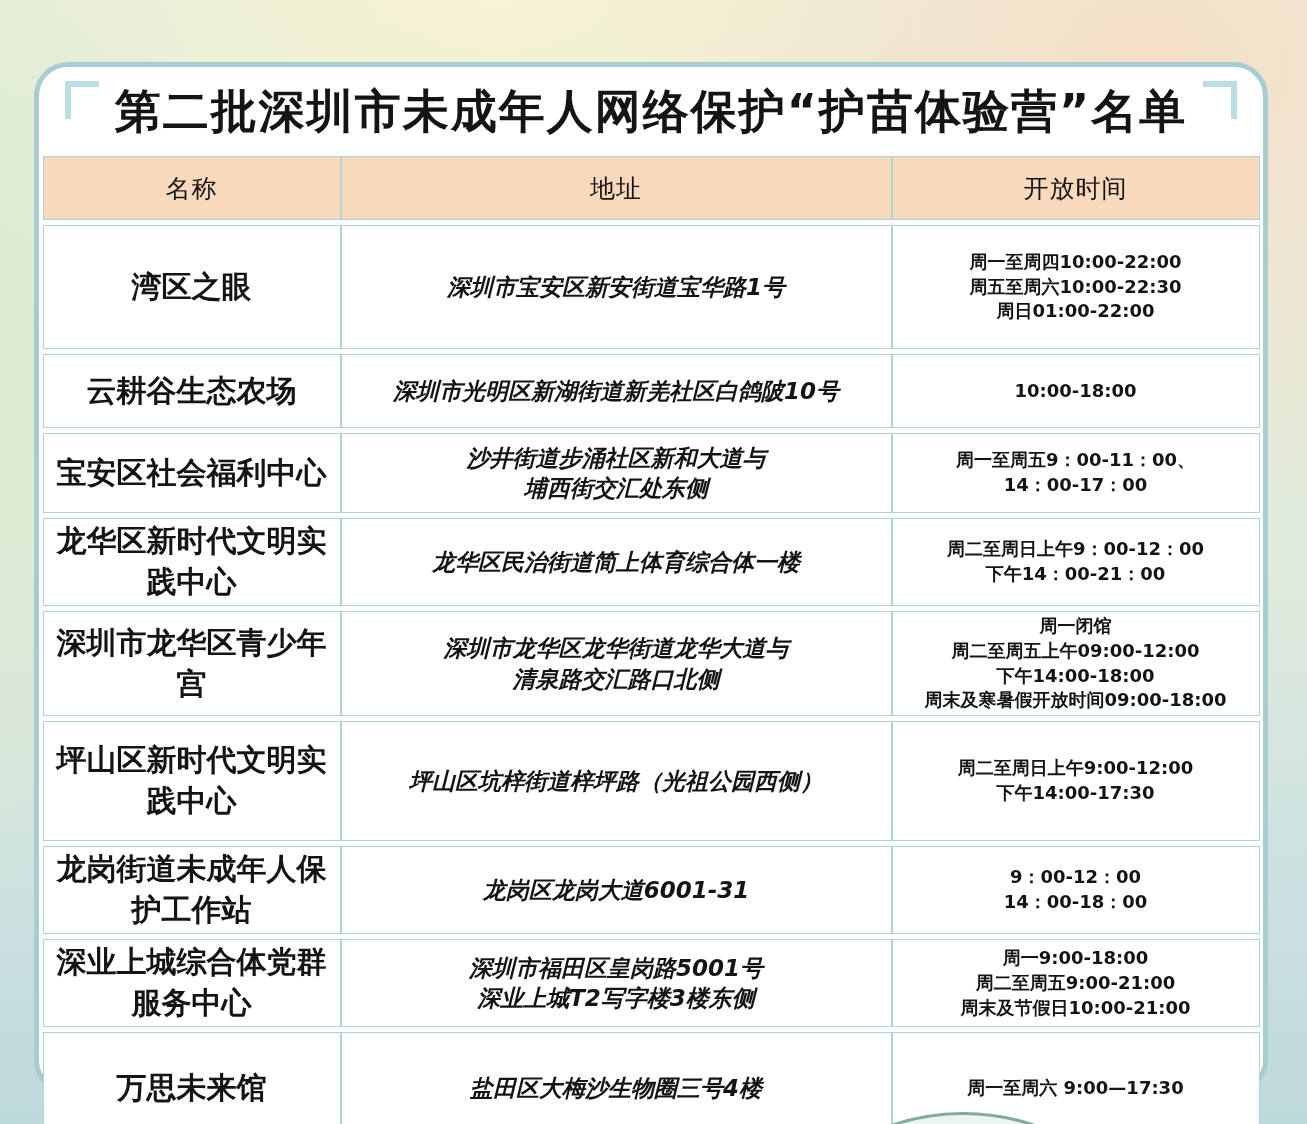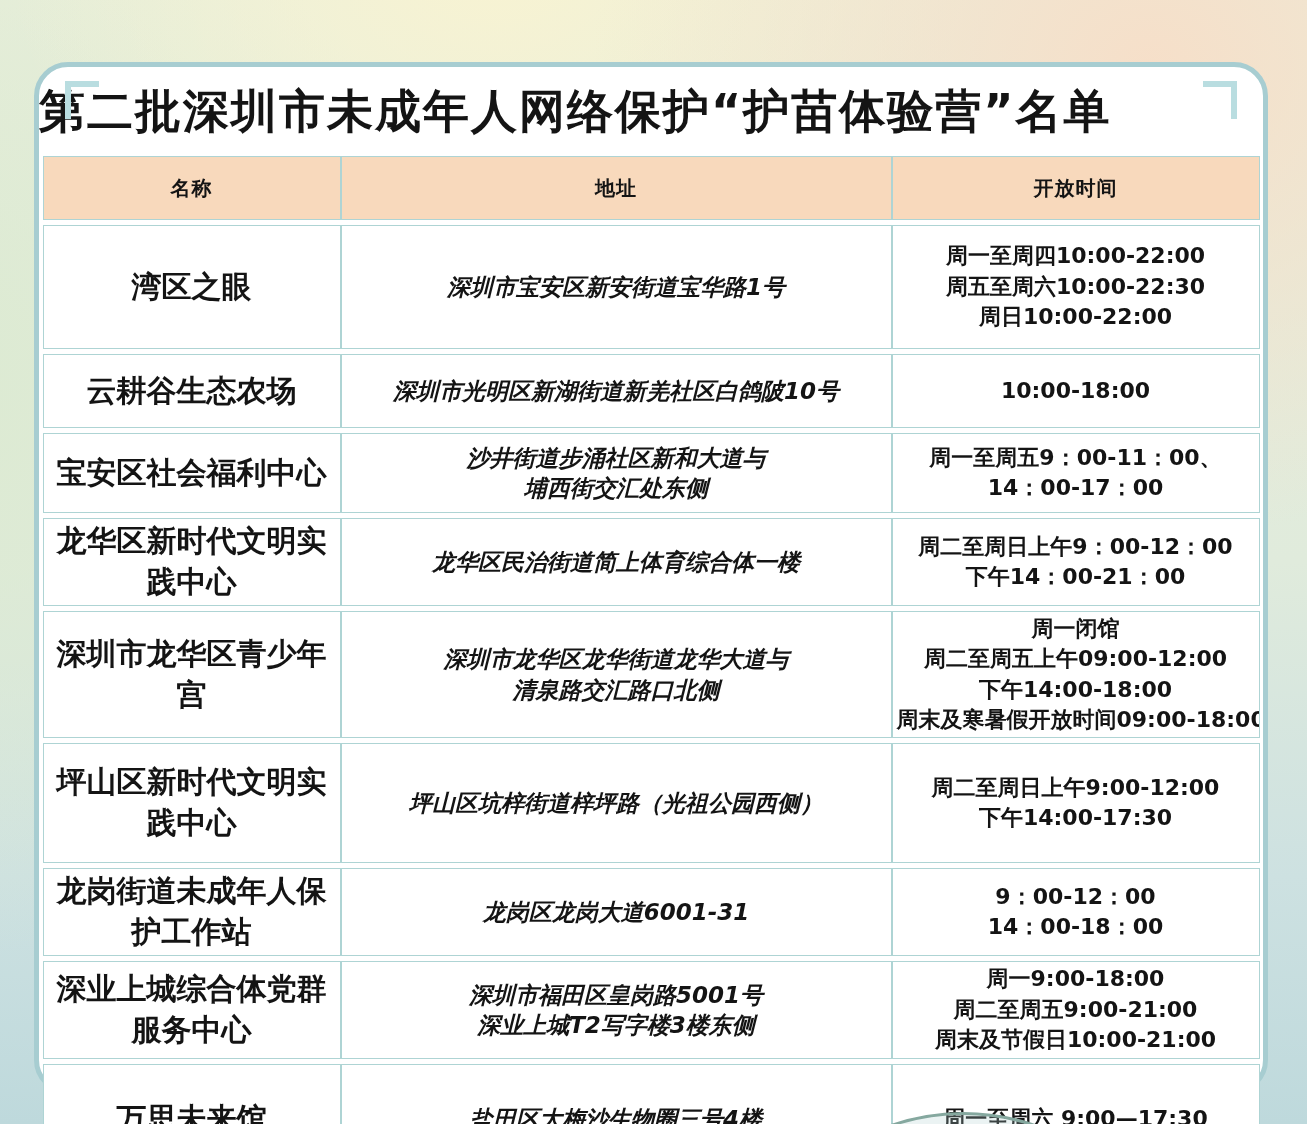--- a/index.html
+++ b/index.html
@@ -19,21 +19,21 @@
     position:absolute;left:34px;top:62px;
     width:1224px;height:1022px;
     background:#ffffff;
     border:5px solid var(--card-border,#a7cdd1);
     border-radius:34px;
     box-sizing:content-box;
   }
   .title-band{position:relative;height:84px;}
   .page-title{
     margin:0;height:84px;line-height:88px;
-    text-align:left;
+    text-align:center;
     font-size:46px;font-weight:900;letter-spacing:2px;
     white-space:nowrap;
   }
   .bracket{position:absolute;width:28px;height:32px;}
   .bracket.tl{left:26px;top:14px;border-top:6px solid var(--bracket,#b9dde0);border-left:6px solid var(--bracket,#b9dde0);}
   .bracket.tr{right:26px;top:14px;border-top:6px solid var(--bracket,#b9dde0);border-right:6px solid var(--bracket,#b9dde0);}
   table.venues{
     margin:0 auto;
     width:1217px;
     table-layout:fixed;
@@ -43,26 +43,26 @@
   col.c1{width:298px;} col.c2{width:551px;} col.c3{width:368px;}
   th,td{
     border:1.5px solid var(--grid-line,#aed4d4);
     text-align:center;vertical-align:middle;
     padding:2px 4px;
     overflow:hidden;
   }
   thead tr{height:64px;}
   th{
     background:var(--header-bg,#f8d9bc);
-    font-size:20px;font-weight:700;letter-spacing:1px;
+    font-size:25px;font-weight:400;letter-spacing:1px;
   }
   td{background:#fff;font-weight:700;}
   .name-cell{font-size:30px;letter-spacing:0;}
   .addr-line{font-size:23px;line-height:1.32;white-space:nowrap;font-style:italic;}
-  .hours-line{font-size:22px;line-height:1.38;white-space:nowrap;}
+  .hours-line{font-size:18px;line-height:1.38;white-space:nowrap;}
   tbody tr:nth-child(1){height:124px;}
   tbody tr:nth-child(2){height:74px;}
   tbody tr:nth-child(3){height:80px;}
   tbody tr:nth-child(4){height:66px;}
   tbody tr:nth-child(5){height:66px;margin-top:41px;}
   tbody tr:nth-child(6){height:120px;}
   tbody tr:nth-child(7){height:66px;}
   tbody tr:nth-child(8){height:66px;}
   tbody tr:nth-child(9){height:112px;}
   tbody tr:nth-child(10){height:77px;}
@@ -100,21 +100,21 @@
       </thead>
       <tbody id="rows">
           <tr>
             <td class="name-cell">湾区之眼</td>
             <td>
               <div class="addr-line">深圳市宝安区新安街道宝华路1号</div>
             </td>
             <td>
               <div class="hours-line">周一至周四10:00-22:00</div>
               <div class="hours-line">周五至周六10:00-22:30</div>
-              <div class="hours-line">周日10:00-22:00</div>
+              <div class="hours-line">周日01:00-22:00</div>
             </td>
           </tr>
           <tr>
             <td class="name-cell">云耕谷生态农场</td>
             <td>
               <div class="addr-line">深圳市光明区新湖街道新羌社区白鸽陂10号</div>
             </td>
             <td>
               <div class="hours-line">10:00-18:00</div>
             </td>

